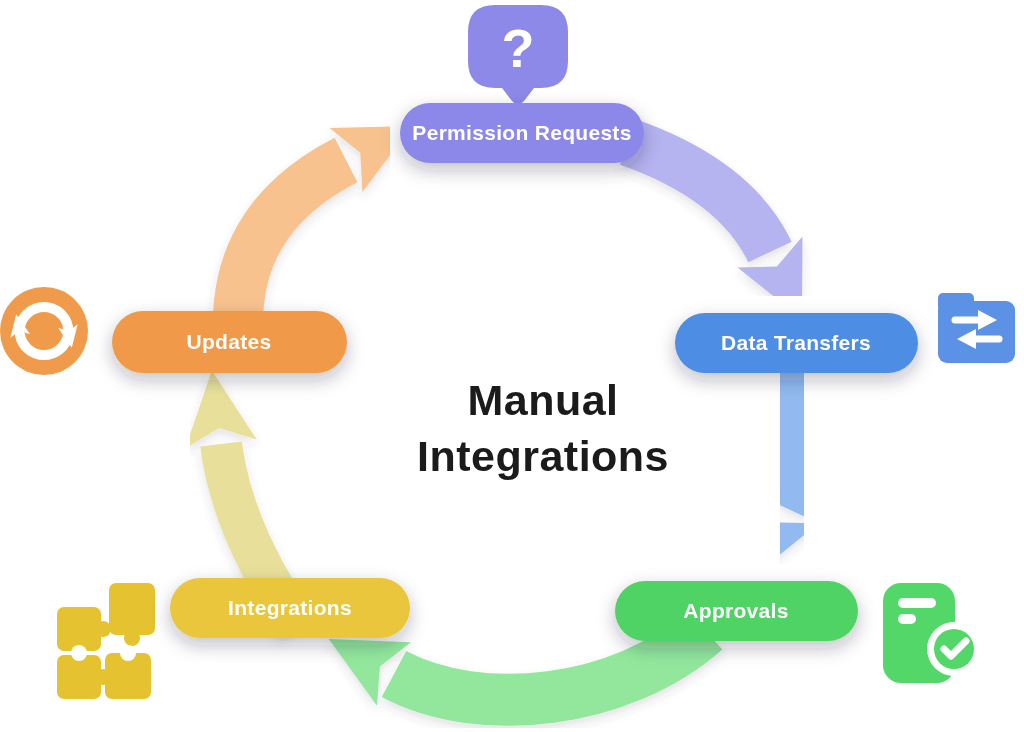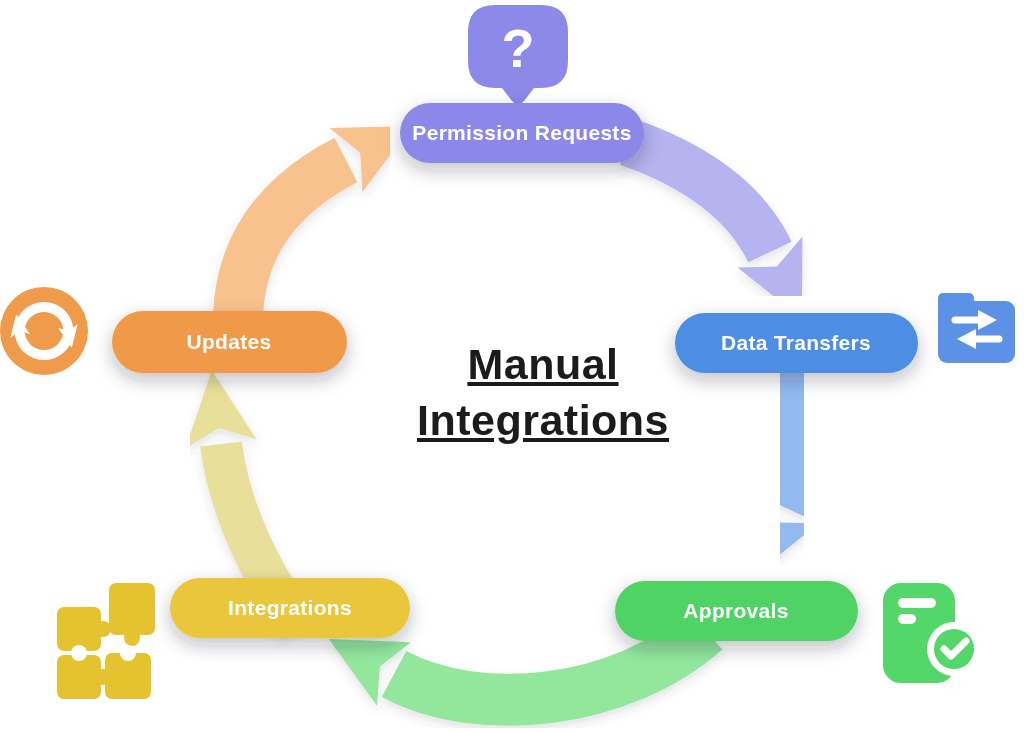--- a/index.html
+++ b/index.html
@@ -5,22 +5,22 @@
   html,body{margin:0;padding:0;background:#ffffff;}
   .canvas{
     position:relative;width:1024px;height:732px;background:#ffffff;
     overflow:hidden;font-family:"Liberation Sans",sans-serif;
   }
   .canvas svg.scene{position:absolute;left:0;top:0;}
   svg text{font-family:"Liberation Sans",sans-serif;}
   .pill-label{font-size:21px;font-weight:bold;fill:#ffffff;text-anchor:middle;letter-spacing:.3px;}
   .qmark{font-size:54px;font-weight:bold;fill:#ffffff;text-anchor:middle;}
   .title{
-    position:absolute;left:368px;top:336px;width:350px;text-align:center;
-    font-size:43px;font-weight:bold;color:#1b1b1b;line-height:56px;letter-spacing:.5px;text-decoration:underline;
+    position:absolute;left:368px;top:372px;width:350px;text-align:center;
+    font-size:43px;font-weight:bold;color:#1b1b1b;line-height:56px;letter-spacing:.5px;
   }
 </style>
 </head>
 <body>
 
 <div class="canvas">
   <svg class="scene" width="1024" height="732" viewBox="0 0 1024 732">
     <defs>
       <filter id="pillShadow" x="-40%" y="-60%" width="180%" height="260%">
         <feDropShadow dx="0" dy="7" stdDeviation="9" flood-color="#223" flood-opacity="0.28"></feDropShadow>

